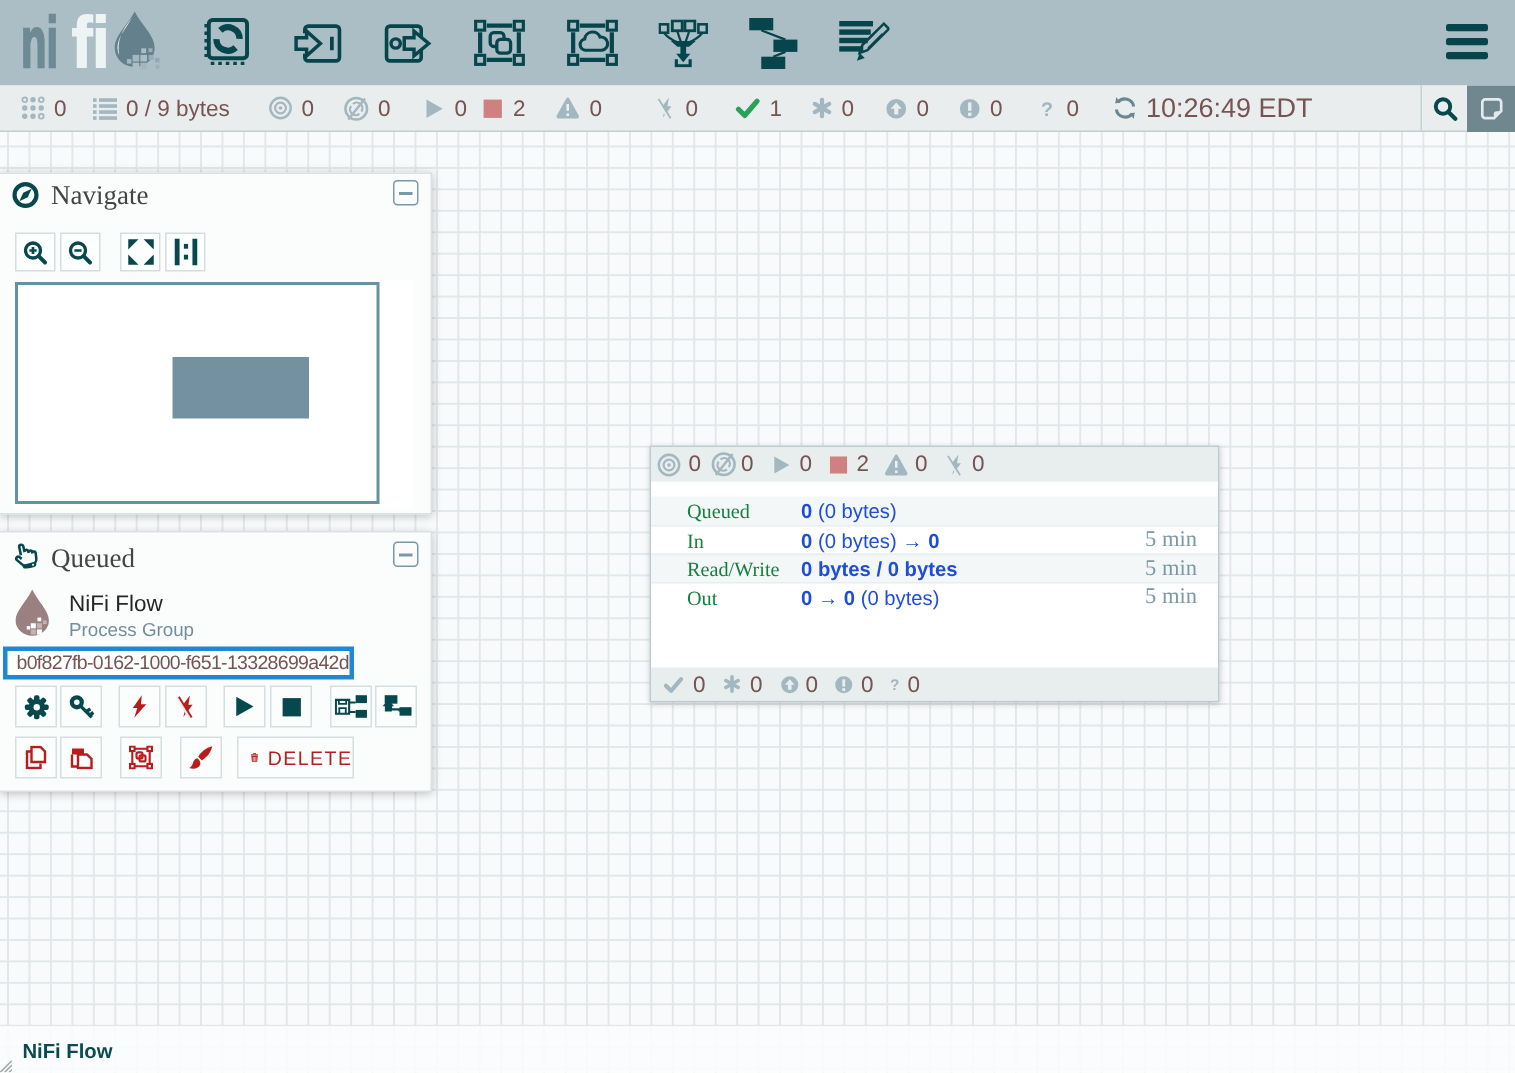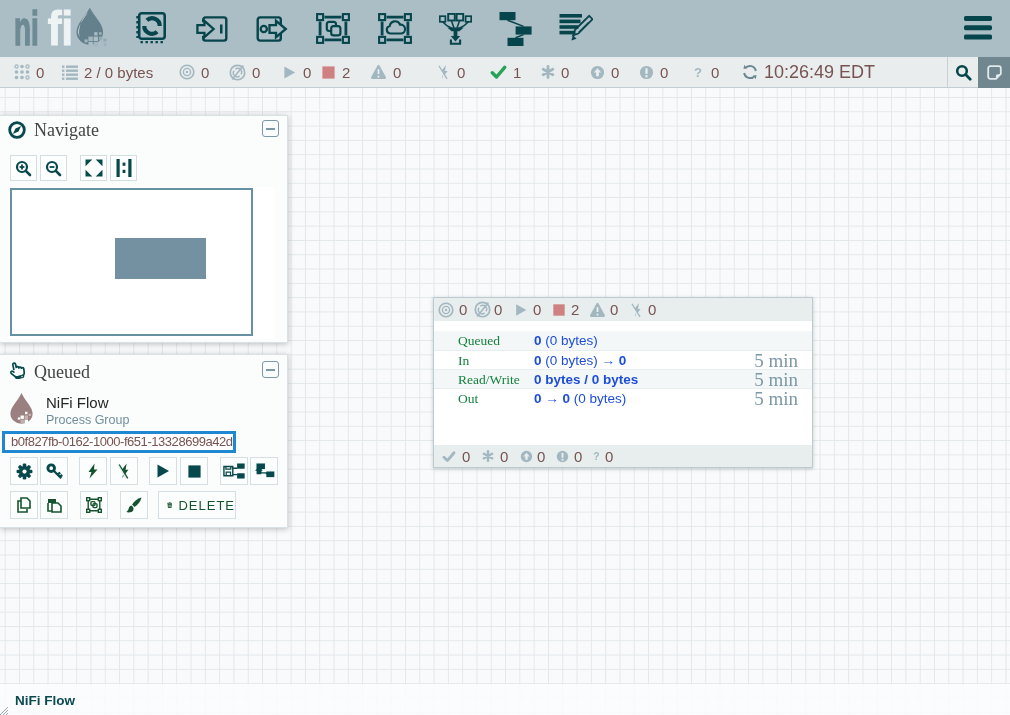--- a/index.html
+++ b/index.html
@@ -55,38 +55,38 @@
   #viewport-rect { position:absolute; left:1px; top:1px; width:243px; height:148px; border:2px solid #6591a3; background:#fff; }
   #mini-flow { position:absolute; left:106px; top:51px; width:91px; height:41px; background:#7391a0; }
 
   
   #op-droplet { position:absolute; left:10px; top:38px; }
   #op-name { position:absolute; left:46px; top:39px; font-size:15px; color:#262626; }
   #op-type { position:absolute; left:46px; top:58px; font-size:12.5px; color:#728e9b; }
   #op-id { position:absolute; left:2px; top:76px; width:234px; height:22px; background:#fff; border:3px solid #2088d2; font-size:13px; letter-spacing:-0.45px; color:#775351; padding:0px 4px 0px 6px; white-space:nowrap; overflow:hidden; line-height:16px; }
   .obtn { position:absolute; width:28px; height:28px; background:#fcfdfd; border:1px solid #d5dee1; display:flex; align-items:center; justify-content:center; }
   .obtn.on { color:#06484b; }
-  .obtn.off { color:#14532d; }
+  .obtn.off { color:#b91c1c; }
   .obtn.wide { width:78px; justify-content:flex-start; padding-left:8px; font-size:13px; letter-spacing:1px; }
   .orow1 { top:102px; }
   .orow2 { top:136px; }
 
   
   #pg { position:absolute; left:433px; top:297px; width:380px; height:171px; background:#fff; border:1px solid #bccad1; box-shadow:0 1px 4px rgba(0,0,0,0.2); }
   #pg-title { position:relative; height:30px; background:#b2c1c9; display:flex; align-items:center; }
   #pg-title .name { font-size:14px; color:#30383c; }
   #pg-stats { position:relative; height:23px; background:#e8edee; }
   .pgs { position:absolute; top:0; height:23px; display:flex; align-items:center; }
   .pgs .num { color:#775351; font-size:15px; margin-left:5px; }
   #pg-table { position:relative; height:86px; margin-top:10px; font-size:13.5px; }
   .pg-row { height:19px; line-height:19px; position:relative; border-top:1px solid #e8eef0; }
   .pg-row.odd { background:#f4f7f8; }
   .pg-row .lbl { position:absolute; left:24px; font-family:"Liberation Serif", serif; color:#15803d; }
   .pg-row .val { position:absolute; left:100px; color:#1d4ed8; }
-  .pg-row .per { position:absolute; right:14px; color:#7b98a5; font-family:"Liberation Serif", serif; font-size:19px; }
+  .pg-row .per { position:absolute; right:14px; color:#7b98a5; font-family:"Liberation Serif", serif; font-size:15px; }
   .b { font-weight:bold; }
   #pg-bottom { position:absolute; left:0; bottom:0; width:100%; height:22px; background:#e8edee; }
   #pg-bottom .pgs { height:22px; }
 </style>
 </head>
 <body>
 <svg width="0" height="0" style="position:absolute">
 <defs>
 
   <symbol id="i-threads" viewBox="0 0 16 16">
@@ -376,21 +376,21 @@
     <div class="sitem" style="left:14px">
         <svg class="sicon" width="16" height="16">
           <use href="#i-threads"></use>
         </svg>
         <span class="num">0</span>
       </div>
     <div class="sitem" style="left:62px">
         <svg class="sicon" width="16" height="16">
           <use href="#i-queue"></use>
         </svg>
-        <span class="num">2 / 0 bytes</span>
+        <span class="num">0 / 9 bytes</span>
       </div>
     <div class="sitem" style="left:179px">
         <svg class="sicon" width="16" height="16">
           <use href="#i-bullseye"></use>
         </svg>
         <span class="num">0</span>
       </div>
     <div class="sitem" style="left:229px">
         <svg class="sicon" width="17" height="17">
           <use href="#i-nobullseye"></use>

